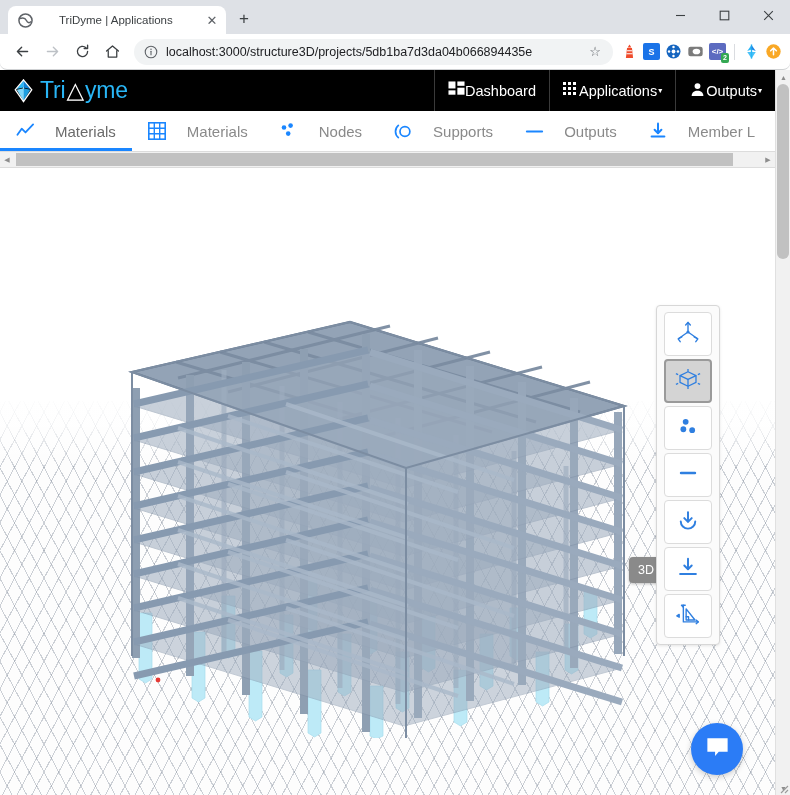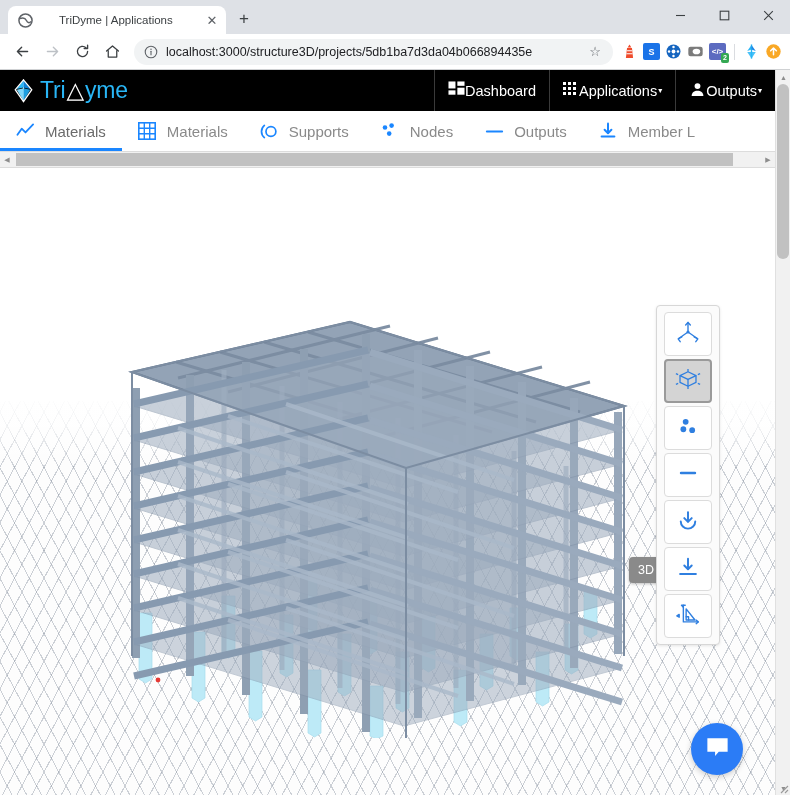--- a/index.html
+++ b/index.html
@@ -70,20 +70,21 @@
   }
 
   .browser-toolbar {
     height: 36px;
     background: #ffffff;
     display: flex;
     align-items: center;
     padding: 0 8px;
     gap: 2px;
     border-bottom: 1px solid #cfd1d3;
+    border-radius: 7px;
   }
   .nav-btn {
     width: 28px; height: 28px;
     display: flex; align-items: center; justify-content: center;
     color: #5f6368;
     border-radius: 50%;
     flex: 0 0 28px;
   }
   .nav-btn.disabled { color: #bdc1c6; }
   .omnibox {
@@ -243,21 +244,21 @@
     height: 40px;
     background: #ffffff;
     display: flex;
     align-items: center;
     overflow: hidden;
     position: relative;
   }
   .tab-item {
     display: flex;
     align-items: center;
-    gap: 10px;
+    gap: 20px;
     padding: 0 16px;
     height: 40px;
     color: #8a8a8a;
     font-size: 15px;
     white-space: nowrap;
     position: relative;
   }
   .tab-item.active { color: #6b6b6b; }
   .tab-item.active::after {
     content: "";
@@ -582,36 +583,36 @@
         <span class="tab-ico">
           <svg width="18" height="18" viewBox="0 0 18 18">
             <rect x="0.8" y="0.8" width="16.4" height="16.4" fill="none" stroke="#1a86ff" stroke-width="1.6"></rect>
             <path d="M6.3 1v16M11.7 1v16M1 6.3h16M1 11.7h16" stroke="#1a86ff" stroke-width="1.4"></path>
           </svg>
         </span>
         <span>Materials</span>
       </div>
       <div class="tab-item">
         <span class="tab-ico">
-          <svg width="19" height="19" viewBox="0 0 20 20">
-            <path d="M4.6 3.6A8.3 8.3 0 0 0 4.6 16.4" fill="none" stroke="#1a86ff" stroke-width="1.8" stroke-linecap="round"></path>
-            <circle cx="11.5" cy="10" r="5.2" fill="none" stroke="#1a86ff" stroke-width="1.8"></circle>
-          </svg>
-        </span>
-        <span>Supports</span>
-      </div>
-      <div class="tab-item">
-        <span class="tab-ico">
           <svg width="18" height="18" viewBox="0 0 18 18" fill="#1a86ff">
             <circle cx="4" cy="5.5" r="2.3"></circle>
               <circle cx="10.6" cy="3.6" r="2.3"></circle>
               <circle cx="8.2" cy="11.6" r="2.3"></circle>
           </svg>
         </span>
         <span>Nodes</span>
+      </div>
+      <div class="tab-item">
+        <span class="tab-ico">
+          <svg width="19" height="19" viewBox="0 0 20 20">
+            <path d="M4.6 3.6A8.3 8.3 0 0 0 4.6 16.4" fill="none" stroke="#1a86ff" stroke-width="1.8" stroke-linecap="round"></path>
+            <circle cx="11.5" cy="10" r="5.2" fill="none" stroke="#1a86ff" stroke-width="1.8"></circle>
+          </svg>
+        </span>
+        <span>Supports</span>
       </div>
       <div class="tab-item">
         <span class="tab-ico">
           <svg width="19" height="19" viewBox="0 0 20 20">
               <path d="M2 10h16" stroke="#1a86ff" stroke-width="2.2" stroke-linecap="round"></path>
             </svg>
         </span>
         <span>Outputs</span>
       </div>
       <div class="tab-item">

